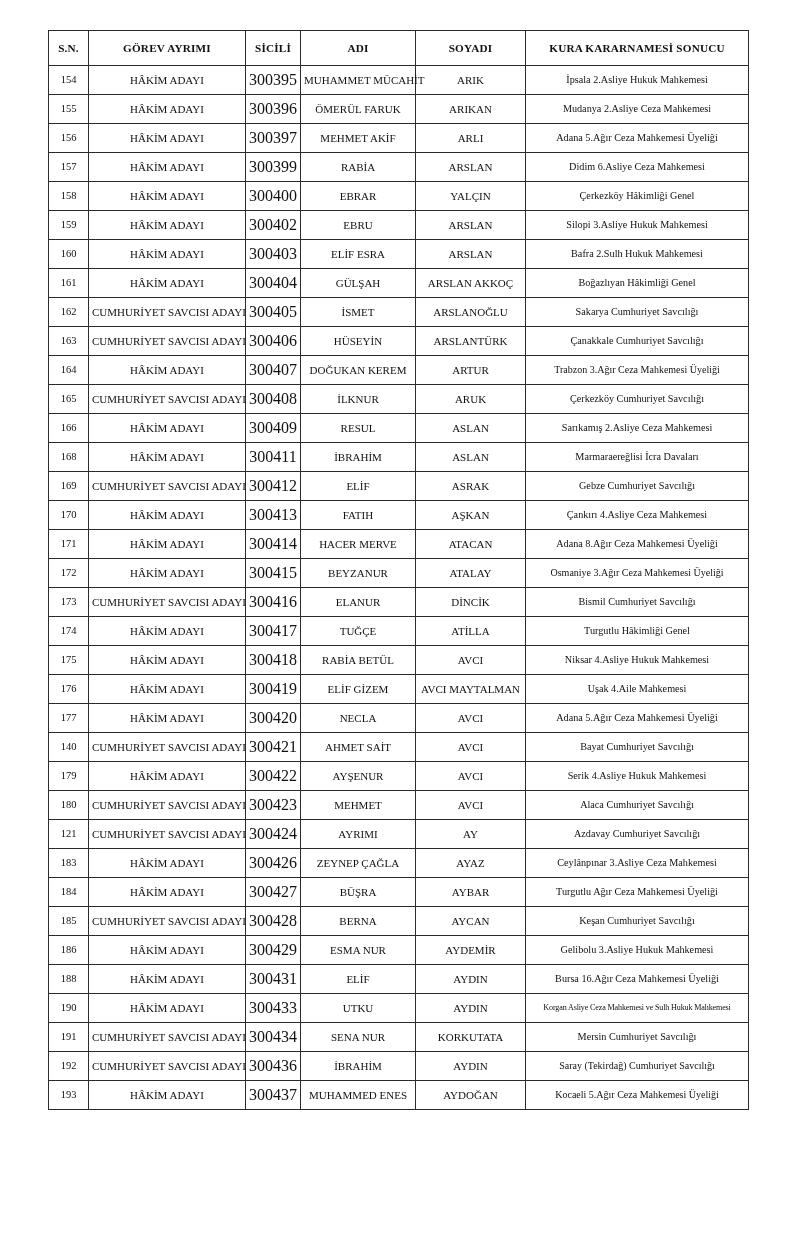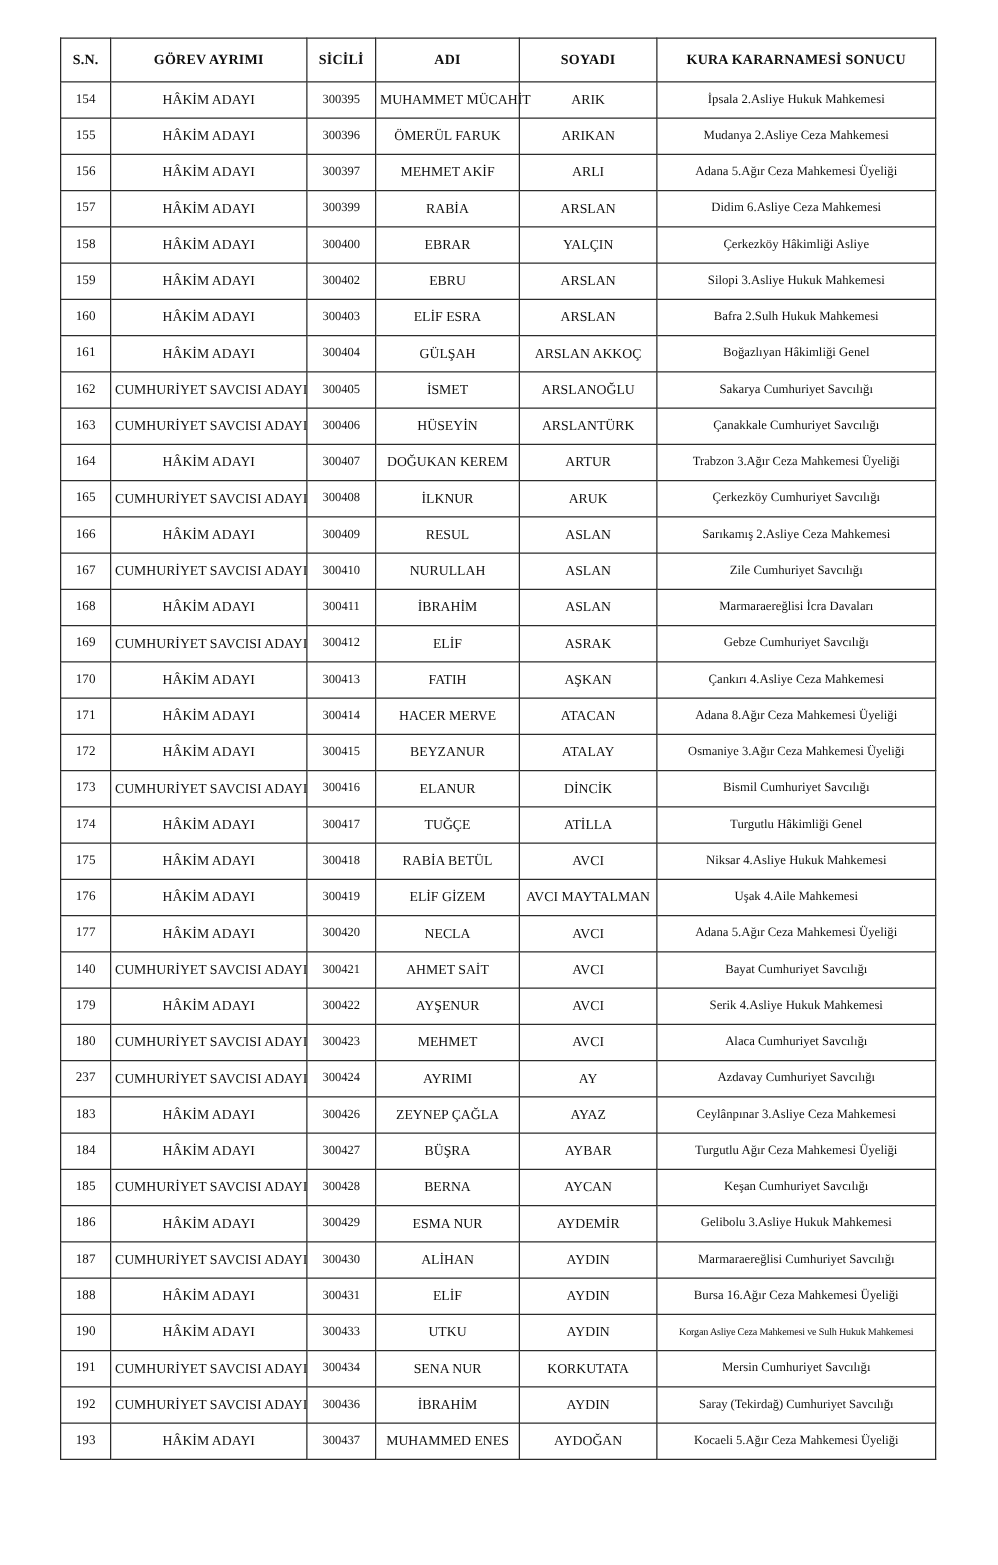--- a/index.html
+++ b/index.html
@@ -63,21 +63,21 @@
   col.c-kura   { width: 223px; }
 
   td.sn {
     font-size: 10.5px;
   }
   td.gorev {
     font-size: 11px;
     white-space: nowrap;
   }
   td.sicil {
-    font-size: 10px;
+    font-size: 16px;
   }
   td.adi, td.soyadi {
     font-size: 11px;
     white-space: nowrap;
   }
   td.kura {
     font-size: 10.2px;
     white-space: nowrap;
   }
   
@@ -145,21 +145,21 @@
             <td class="adi">RABİA</td>
             <td class="soyadi">ARSLAN</td>
             <td class="kura">Didim 6.Asliye Ceza Mahkemesi</td>
           </tr>
           <tr>
             <td class="sn">158</td>
             <td class="gorev">HÂKİM ADAYI</td>
             <td class="sicil">300400</td>
             <td class="adi">EBRAR</td>
             <td class="soyadi">YALÇIN</td>
-            <td class="kura">Çerkezköy Hâkimliği Asliye</td>
+            <td class="kura">Çerkezköy Hâkimliği Genel</td>
           </tr>
           <tr>
             <td class="sn">159</td>
             <td class="gorev">HÂKİM ADAYI</td>
             <td class="sicil">300402</td>
             <td class="adi">EBRU</td>
             <td class="soyadi">ARSLAN</td>
             <td class="kura">Silopi 3.Asliye Hukuk Mahkemesi</td>
           </tr>
           <tr>
@@ -212,28 +212,20 @@
           </tr>
           <tr>
             <td class="sn">166</td>
             <td class="gorev">HÂKİM ADAYI</td>
             <td class="sicil">300409</td>
             <td class="adi">RESUL</td>
             <td class="soyadi">ASLAN</td>
             <td class="kura">Sarıkamış 2.Asliye Ceza Mahkemesi</td>
           </tr>
           <tr>
-            <td class="sn">167</td>
-            <td class="gorev">CUMHURİYET SAVCISI ADAYI</td>
-            <td class="sicil">300410</td>
-            <td class="adi">NURULLAH</td>
-            <td class="soyadi">ASLAN</td>
-            <td class="kura">Zile Cumhuriyet Savcılığı</td>
-          </tr>
-          <tr>
             <td class="sn">168</td>
             <td class="gorev">HÂKİM ADAYI</td>
             <td class="sicil">300411</td>
             <td class="adi">İBRAHİM</td>
             <td class="soyadi">ASLAN</td>
             <td class="kura">Marmaraereğlisi İcra Davaları</td>
           </tr>
           <tr>
             <td class="sn">169</td>
             <td class="gorev">CUMHURİYET SAVCISI ADAYI</td>
@@ -324,21 +316,21 @@
           </tr>
           <tr>
             <td class="sn">180</td>
             <td class="gorev">CUMHURİYET SAVCISI ADAYI</td>
             <td class="sicil">300423</td>
             <td class="adi">MEHMET</td>
             <td class="soyadi">AVCI</td>
             <td class="kura">Alaca Cumhuriyet Savcılığı</td>
           </tr>
           <tr>
-            <td class="sn">237</td>
+            <td class="sn">121</td>
             <td class="gorev">CUMHURİYET SAVCISI ADAYI</td>
             <td class="sicil">300424</td>
             <td class="adi">AYRIMI</td>
             <td class="soyadi">AY</td>
             <td class="kura">Azdavay Cumhuriyet Savcılığı</td>
           </tr>
           <tr>
             <td class="sn">183</td>
             <td class="gorev">HÂKİM ADAYI</td>
             <td class="sicil">300426</td>
@@ -362,28 +354,20 @@
             <td class="soyadi">AYCAN</td>
             <td class="kura">Keşan Cumhuriyet Savcılığı</td>
           </tr>
           <tr>
             <td class="sn">186</td>
             <td class="gorev">HÂKİM ADAYI</td>
             <td class="sicil">300429</td>
             <td class="adi">ESMA NUR</td>
             <td class="soyadi">AYDEMİR</td>
             <td class="kura">Gelibolu 3.Asliye Hukuk Mahkemesi</td>
-          </tr>
-          <tr>
-            <td class="sn">187</td>
-            <td class="gorev">CUMHURİYET SAVCISI ADAYI</td>
-            <td class="sicil">300430</td>
-            <td class="adi">ALİHAN</td>
-            <td class="soyadi">AYDIN</td>
-            <td class="kura">Marmaraereğlisi Cumhuriyet Savcılığı</td>
           </tr>
           <tr>
             <td class="sn">188</td>
             <td class="gorev">HÂKİM ADAYI</td>
             <td class="sicil">300431</td>
             <td class="adi">ELİF</td>
             <td class="soyadi">AYDIN</td>
             <td class="kura">Bursa 16.Ağır Ceza Mahkemesi Üyeliği</td>
           </tr>
           <tr>

